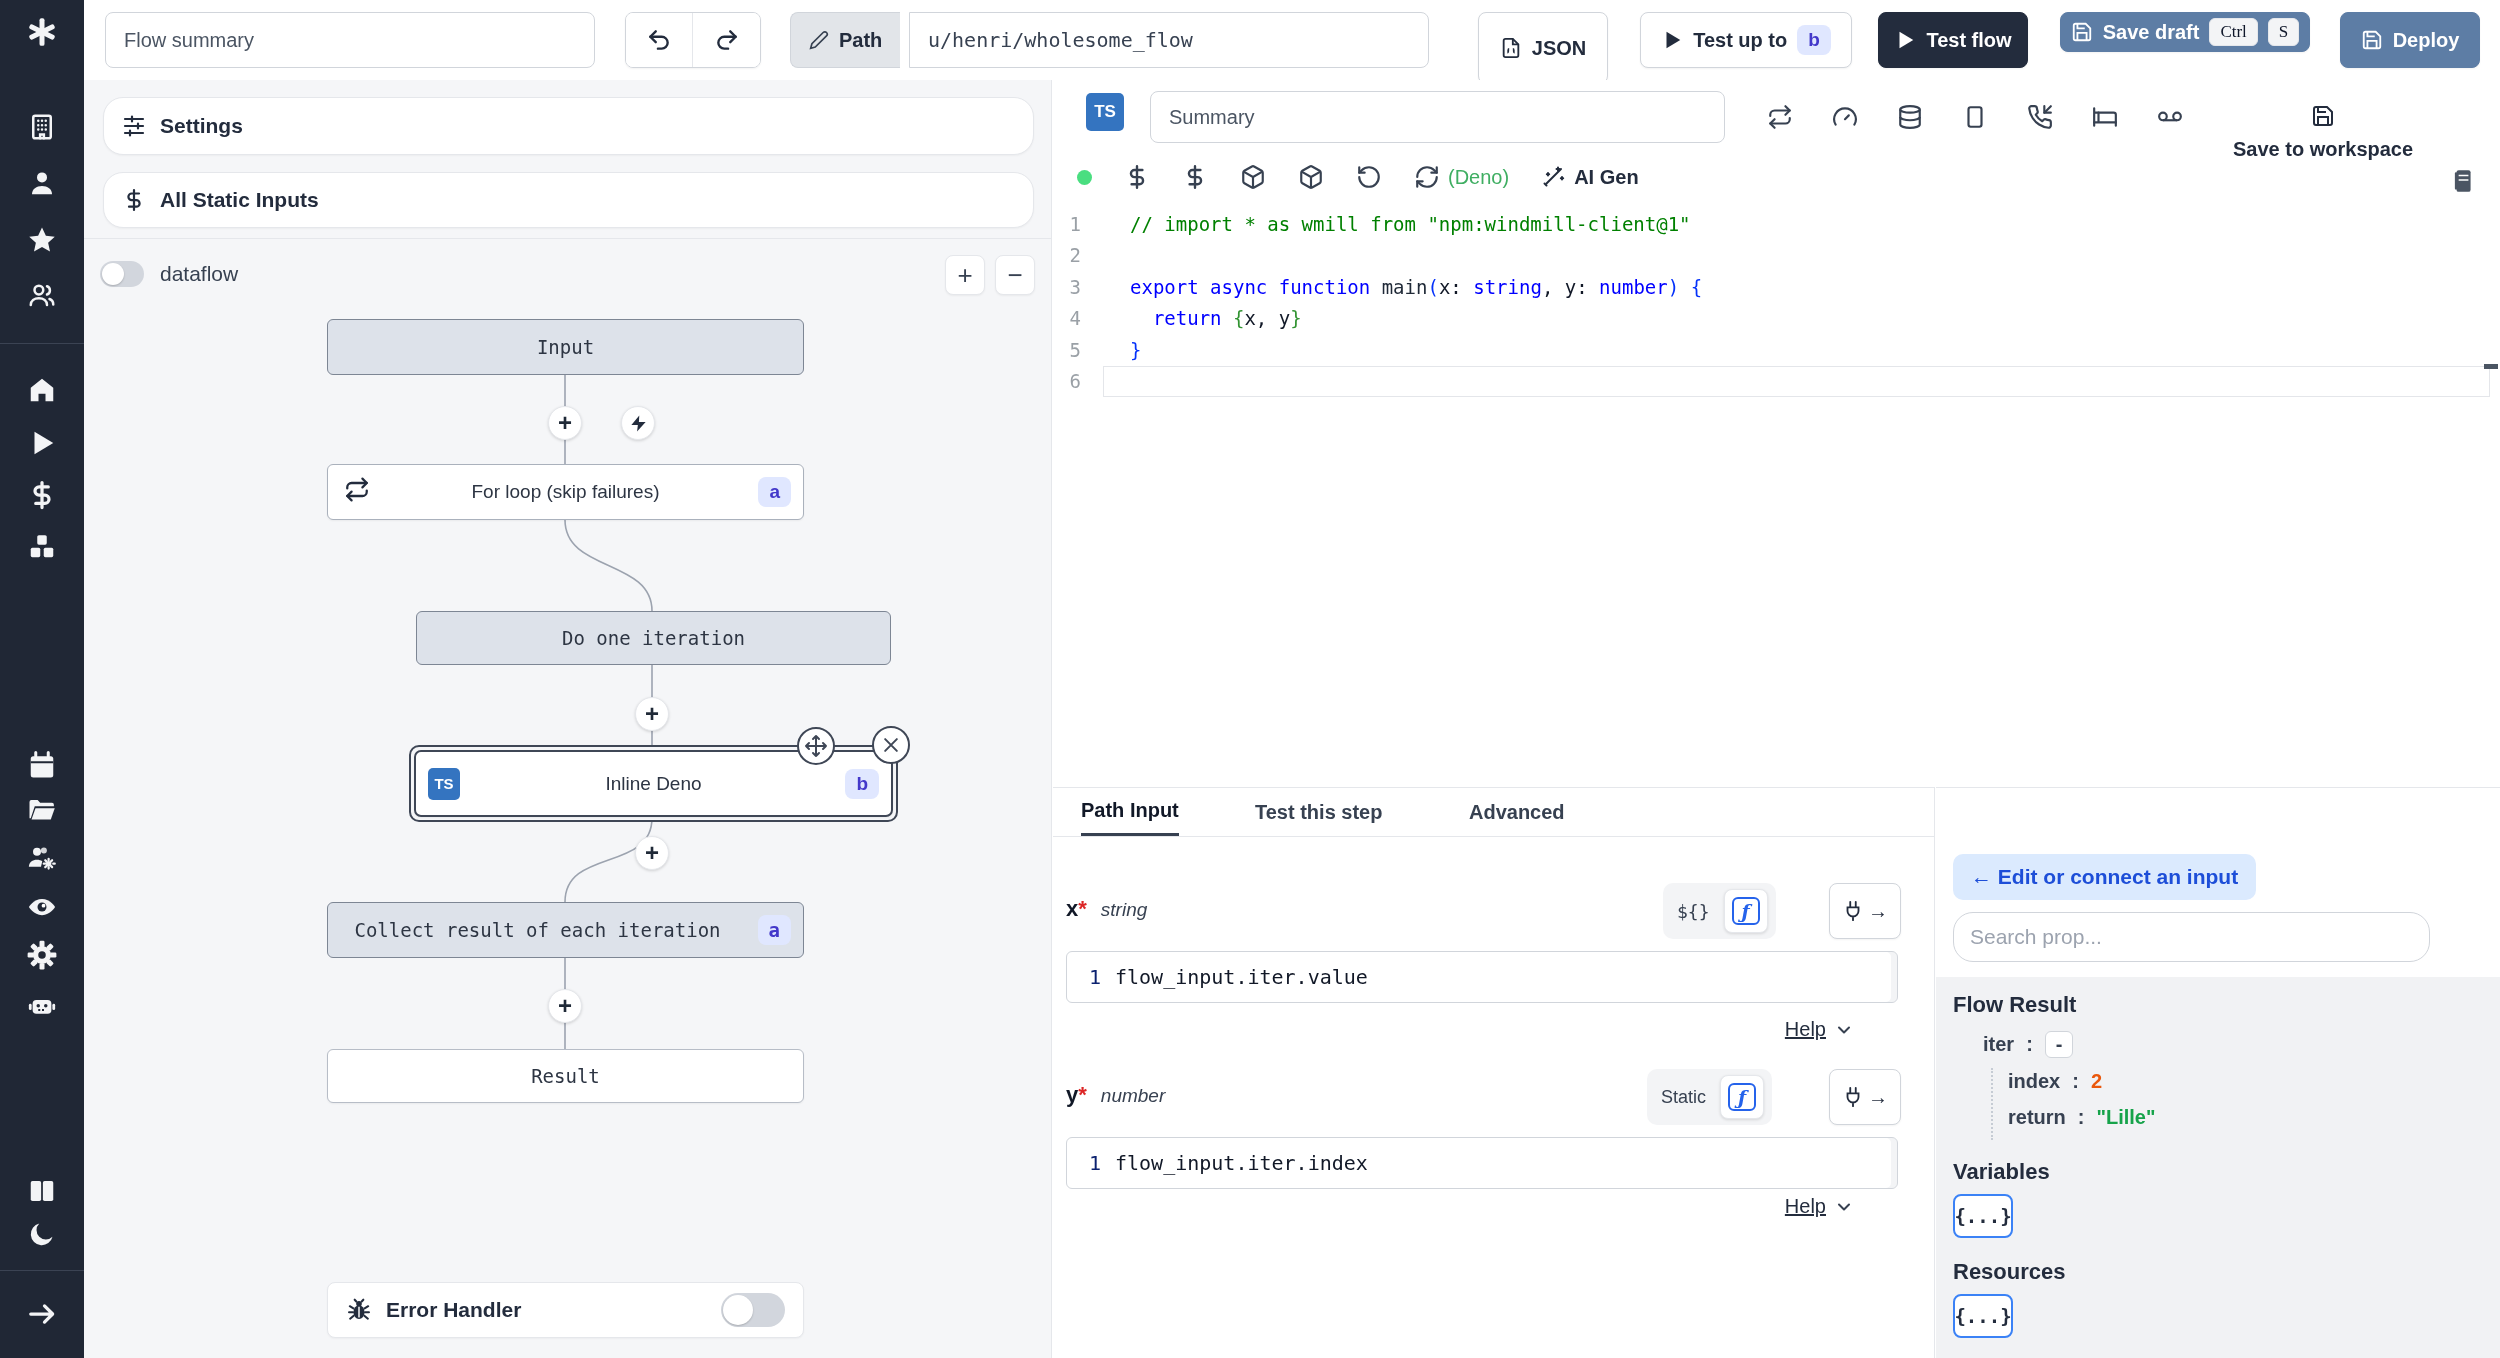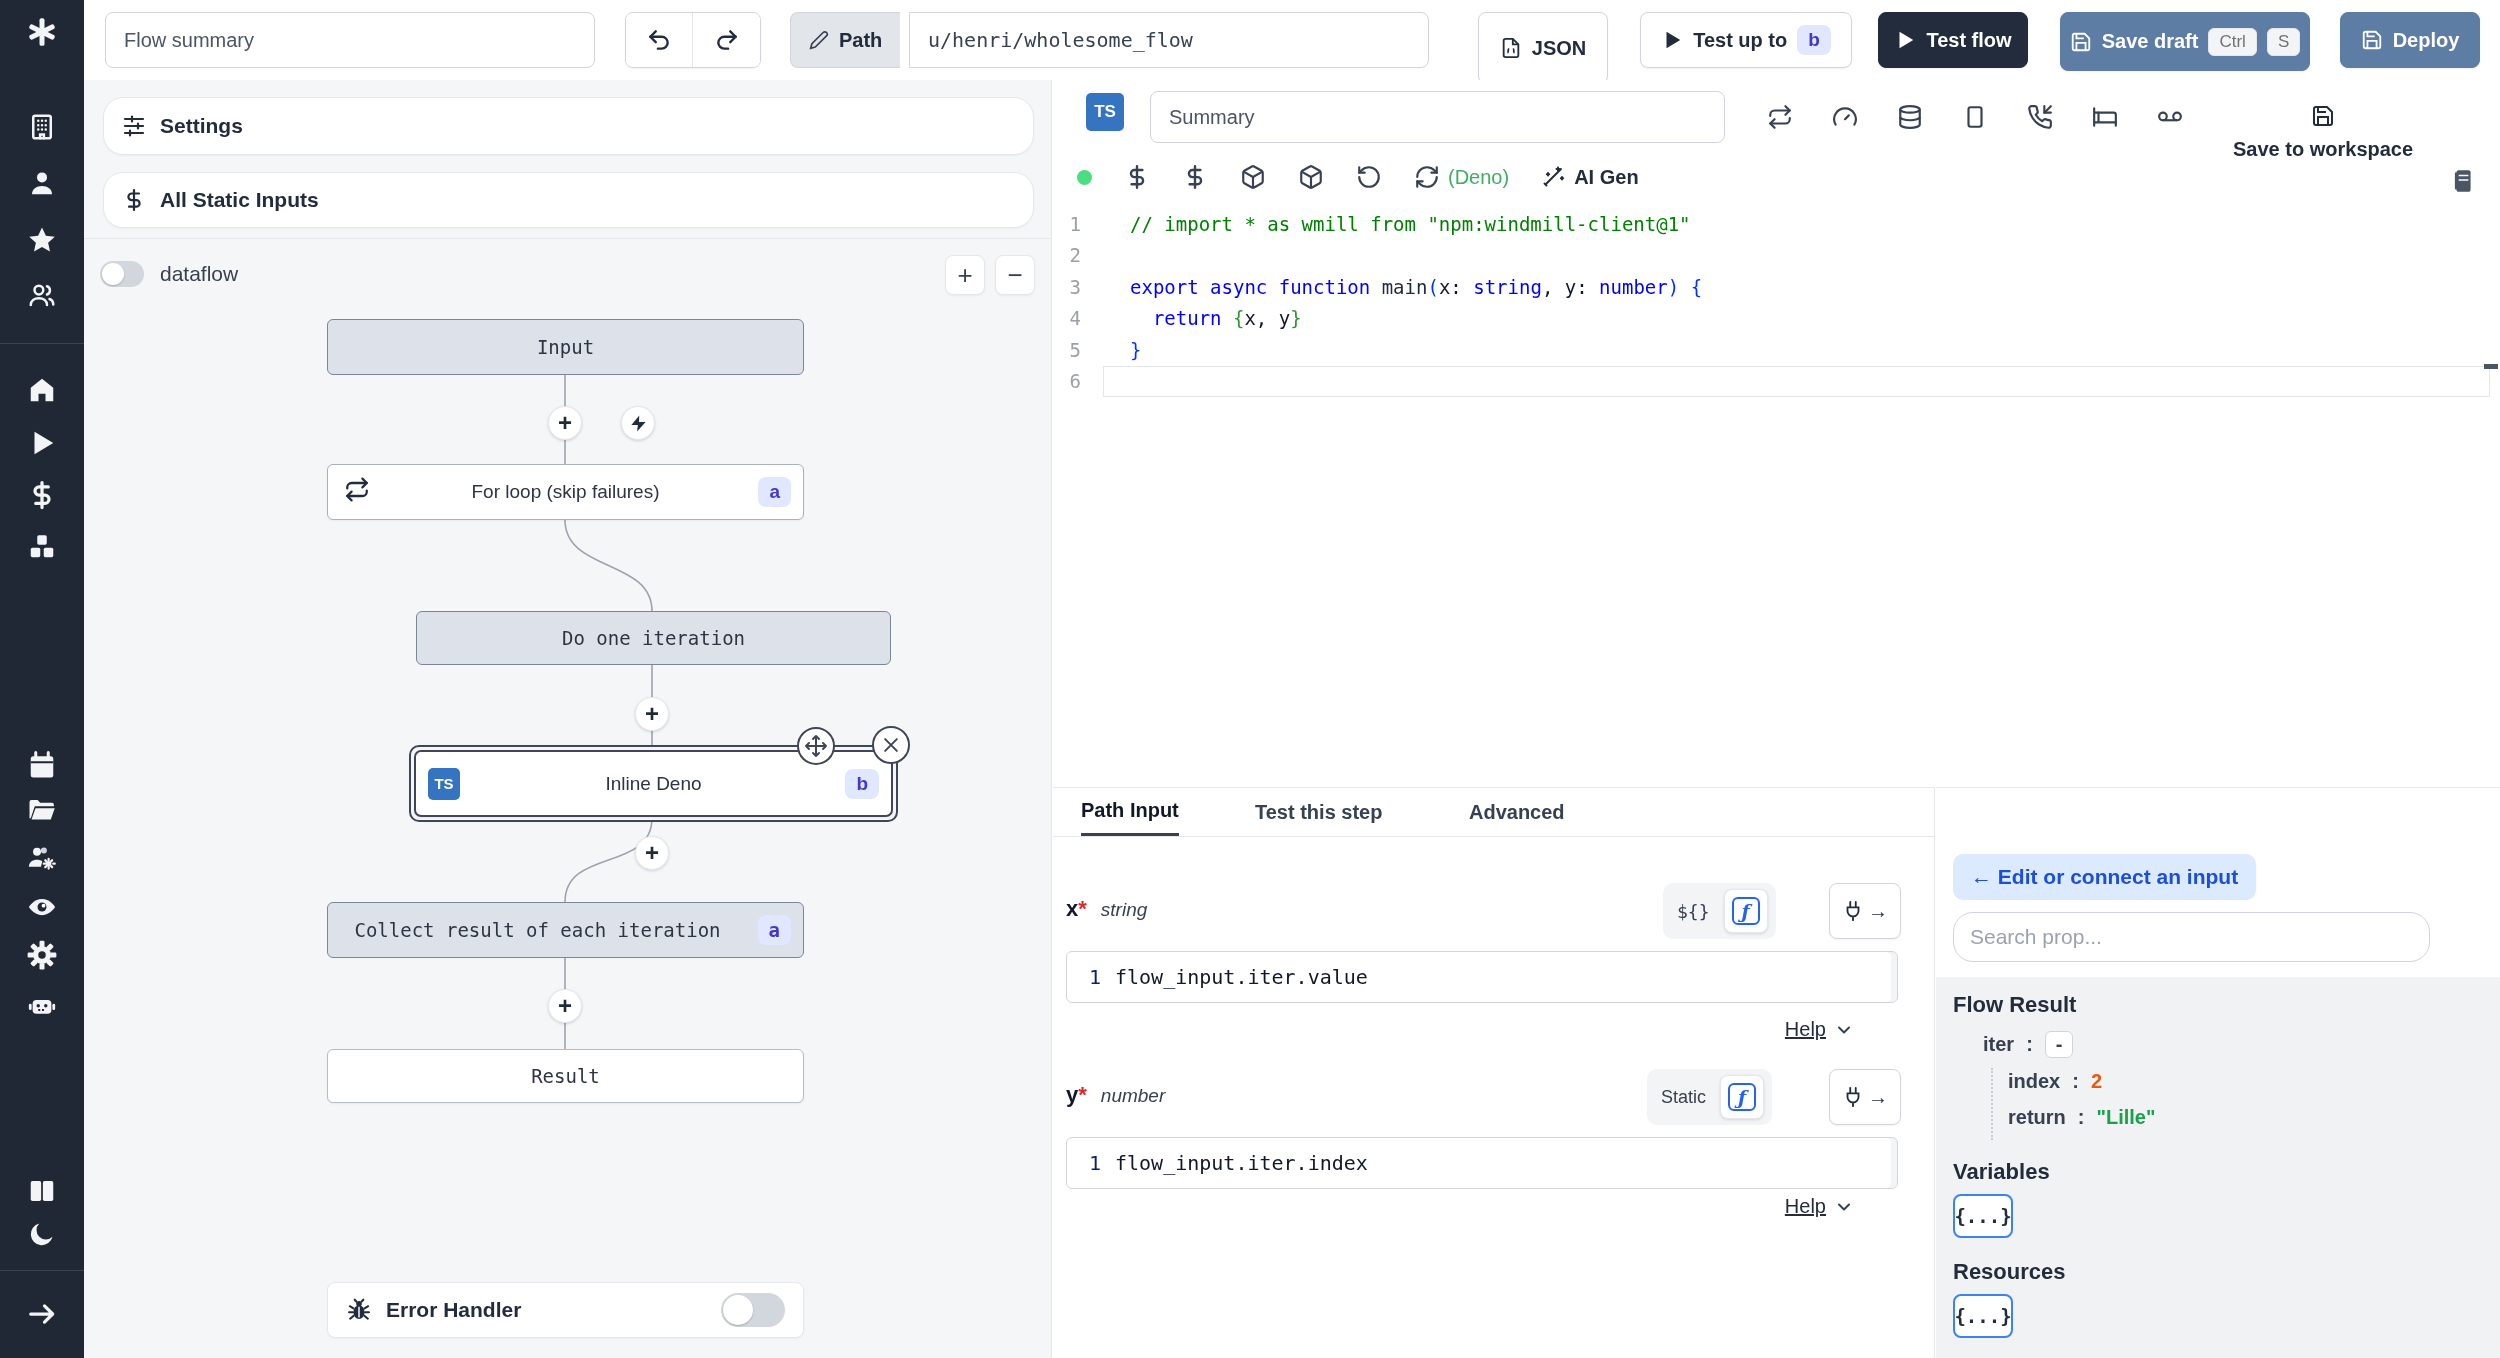--- a/index.html
+++ b/index.html
@@ -15,21 +15,21 @@
   .rail-div { position:absolute; left:0; width:84px; height:1px; background:#3b4353; }
 
   
   #topbar { position:absolute; left:84px; top:0; width:2416px; height:80px; background:#fff; }
   .tb-input { position:absolute; top:12px; height:56px; border:1px solid #d1d5db; border-radius:8px; background:#fff; font-size:20px; padding:0 18px; color:#374151; outline:none; }
   .tb-input::placeholder { color:#4b5563; }
   .btn { display:flex; align-items:center; justify-content:center; gap:10px; border-radius:8px; font-size:20px; font-weight:700; cursor:pointer; border:1px solid #d1d5db; background:#fff; color:#232c3d; box-shadow:0 1px 2px rgba(0,0,0,.05); }
   .btn svg { width:22px; height:22px; }
   .btn-dark { background:#232c3d; border-color:#232c3d; color:#fff; }
   .btn-steel { background:#5d7da5; border-color:#5d7da5; color:#fff; }
-  .kbd { background:#f3f4f6; border:1px solid #e5e7eb; border-radius:6px; color:#737373; font-family:Liberation Sans, sans-serif; font-size:17px; font-weight:400; padding:3px 10px; }
+  .kbd { background:#f3f4f6; border:1px solid #e5e7eb; border-radius:6px; color:#0f172a; font-family:Liberation Serif, serif; font-size:17px; font-weight:400; padding:3px 10px; }
   .badge { background:#e0e7ff; color:#4338ca; border-radius:8px; font-weight:700; padding:4px 11px; font-size:19px; }
   .pathchip { position:absolute; left:706px; top:12px; height:56px; display:flex; align-items:center; gap:10px; background:#e2e5e9; border:1px solid #d1d5db; border-right:none; border-radius:8px 0 0 8px; padding:0 18px; font-weight:700; font-size:20px; color:#232c3d; }
 
   
   #flowpanel { position:absolute; left:84px; top:80px; width:968px; height:1278px; background:#f5f6f8; border-right:1px solid #e5e7eb; }
   .panelbox { position:absolute; left:19px; width:931px; background:#fff; border:1px solid #e5e7eb; border-radius:20px; box-shadow:0 1px 2px rgba(0,0,0,.04); display:flex; align-items:center; gap:14px; padding:0 18px; font-size:21px; font-weight:700; color:#232c3d; }
   .panelbox svg { width:24px; height:24px; }
   .toggle { border-radius:999px; background:#d2d6dd; position:relative; display:inline-block; }
   .toggle .knob { position:absolute; top:2px; left:2px; background:#fff; border-radius:50%; box-shadow:0 1px 2px rgba(0,0,0,.2); }
   .zoombtn { position:absolute; width:40px; height:40px; background:#fff; border:1px solid #e5e7eb; border-radius:8px; box-shadow:0 1px 2px rgba(0,0,0,.05); font-size:26px; color:#374151; display:flex; align-items:center; justify-content:center; cursor:pointer; }
@@ -263,21 +263,21 @@
         </svg>
       <span>Test up to</span>
       <span class="badge">b</span>
     </button>
     <button class="btn btn-dark" style="position:absolute; left:1794px; top:12px; width:150px; height:56px;">
       <svg viewBox="0 0 24 24" fill="#fff">
           <polygon points="6 3 21 12 6 21"></polygon>
         </svg>
       <span>Test flow</span>
     </button>
-    <button class="btn btn-steel" style="position:absolute; left:1976px; top:12px; width:250px; height:59px;">
+    <button class="btn btn-steel" style="position:absolute; left:1976px; top:12px; width:250px; height:40px;">
       <svg viewBox="0 0 24 24" fill="none" stroke="#fff" stroke-width="2">
           <path d="M19 21H5a2 2 0 0 1-2-2V5a2 2 0 0 1 2-2h11l5 5v11a2 2 0 0 1-2 2z"></path>
           <path d="M17 21v-8H7v8M7 3v5h8"></path>
         </svg>
       <span>Save draft</span>
       <span class="kbd">Ctrl</span>
       <span class="kbd">S</span>
     </button>
     <button class="btn btn-steel" style="position:absolute; left:2256px; top:12px; width:140px; height:56px;">
       <svg viewBox="0 0 24 24" fill="none" stroke="#fff" stroke-width="2">

